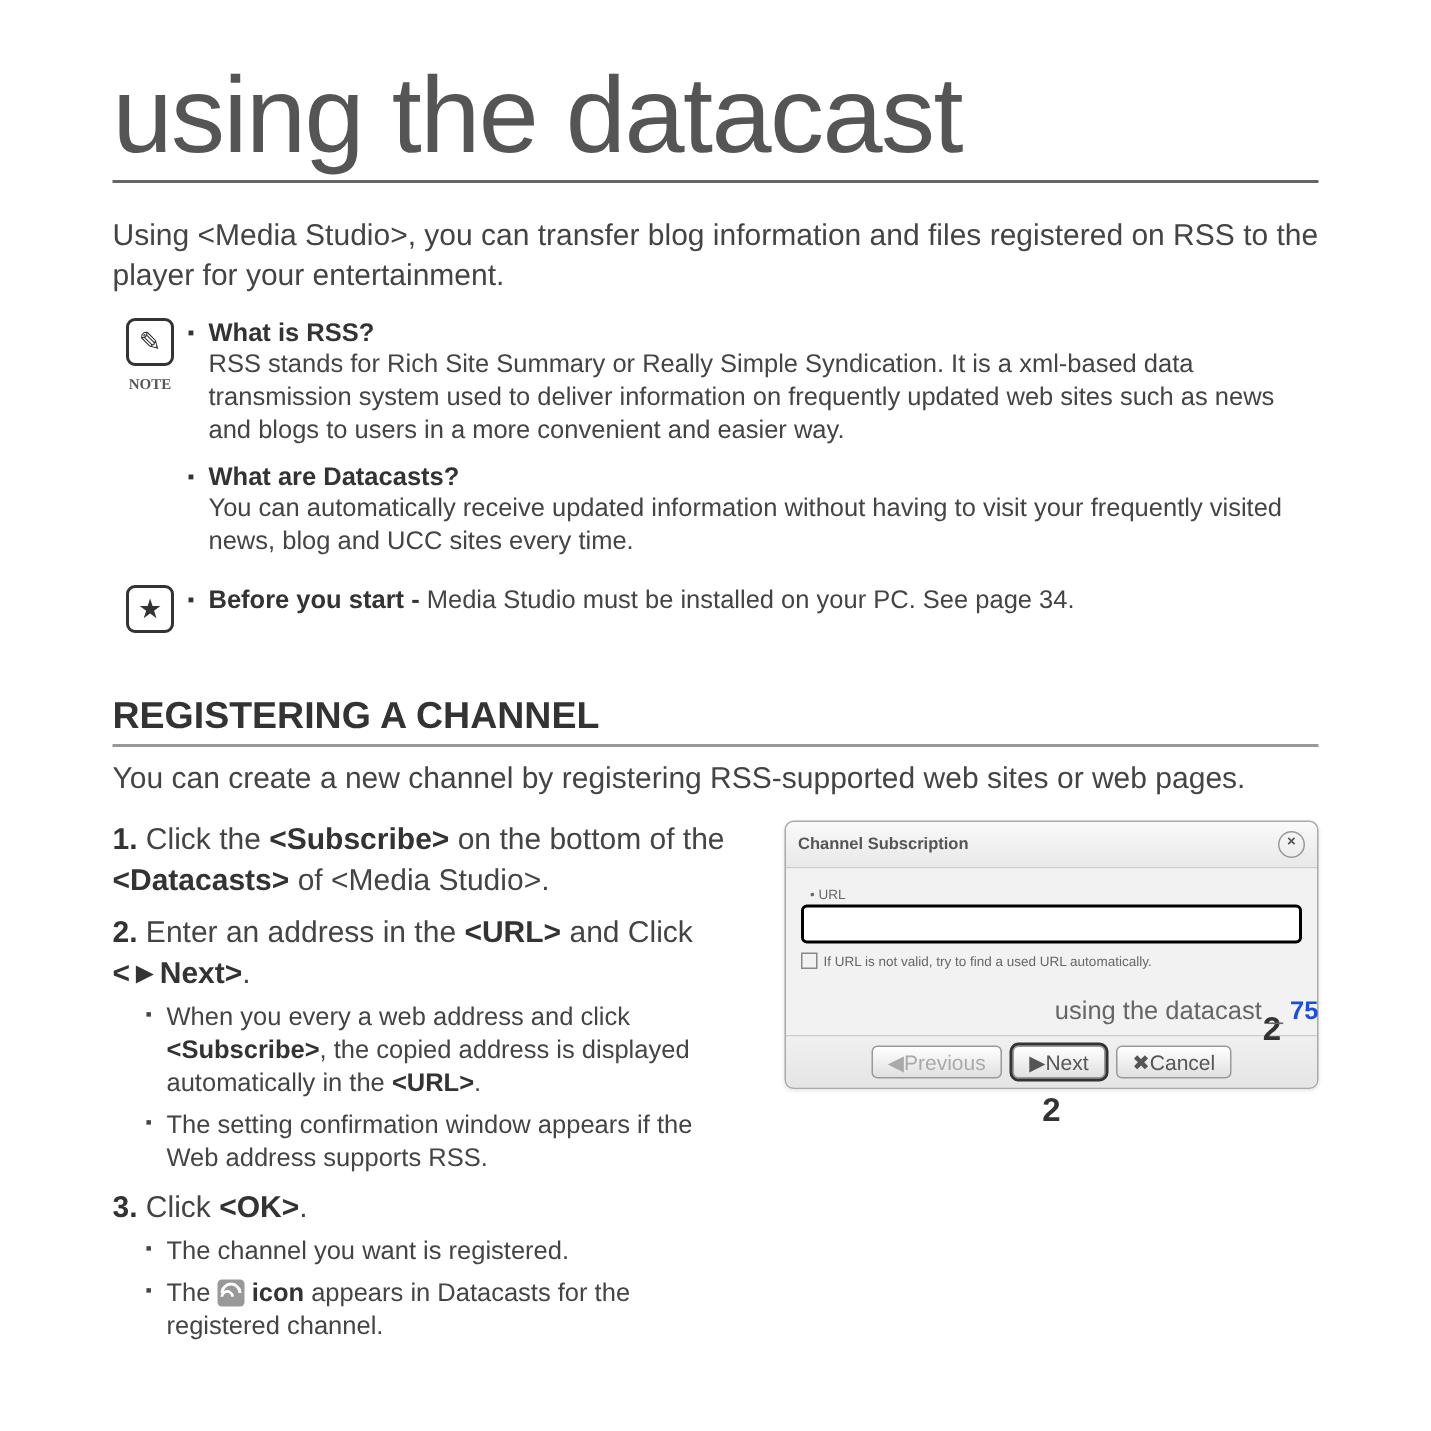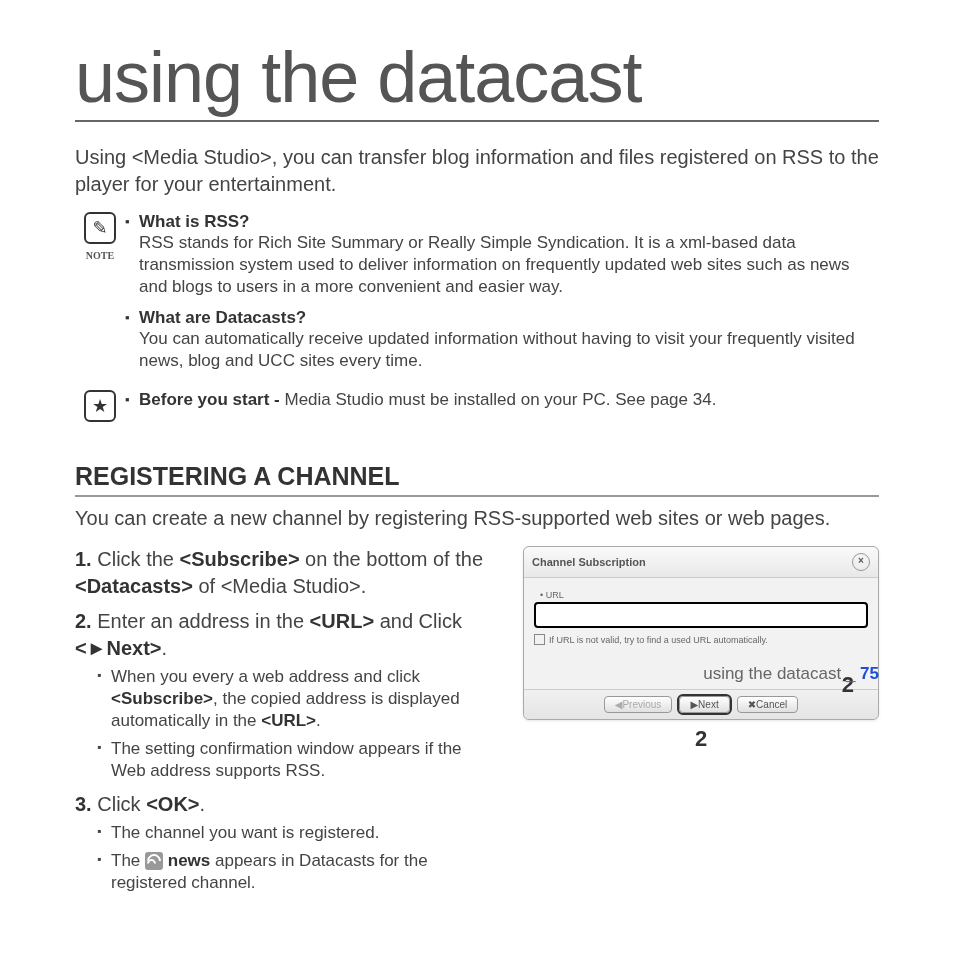--- a/index.html
+++ b/index.html
@@ -231,21 +231,21 @@
     padding: 6px 0;
     text-align: center;
     border-radius: 0 0 6px 6px;
   }
   .dialog-btns .btn {
     display: inline-block;
     border: 1px solid #999;
     border-radius: 4px;
     padding: 2px 10px;
     margin: 0 2px;
-    font-size: 10px;
+    font-size: 14px;
     background: linear-gradient(#fff,#e0e0e0);
     color: #555;
   }
   .dialog-btns .btn.disabled { color: #aaa; }
   .dialog-btns .btn.focus {
     outline: 2px solid #333;
     outline-offset: -0.5px;
   }
   .marker {
     position: absolute;
@@ -341,21 +341,21 @@
           </li>
           <li>The setting confirmation window appears if the Web address supports RSS.</li>
         </ul>
       </div>
 
       <div class="step">
         <span class="num">3.</span><span> Click </span><b>&lt;OK&gt;</b><span>.</span>
         <ul class="sub">
           <li>The channel you want is registered.</li>
           <li>
-            <span>The </span><span class="rss-inline"></span><b> news</b><span> appears in Datacasts for the registered channel.</span>
+            <span>The </span><span class="rss-inline"></span><b> icon</b><span> appears in Datacasts for the registered channel.</span>
           </li>
         </ul>
       </div>
 
     </div>
 
     <div class="dialog">
       <div class="dialog-header">
         <span>Channel Subscription</span>
         <span class="close">×</span>

